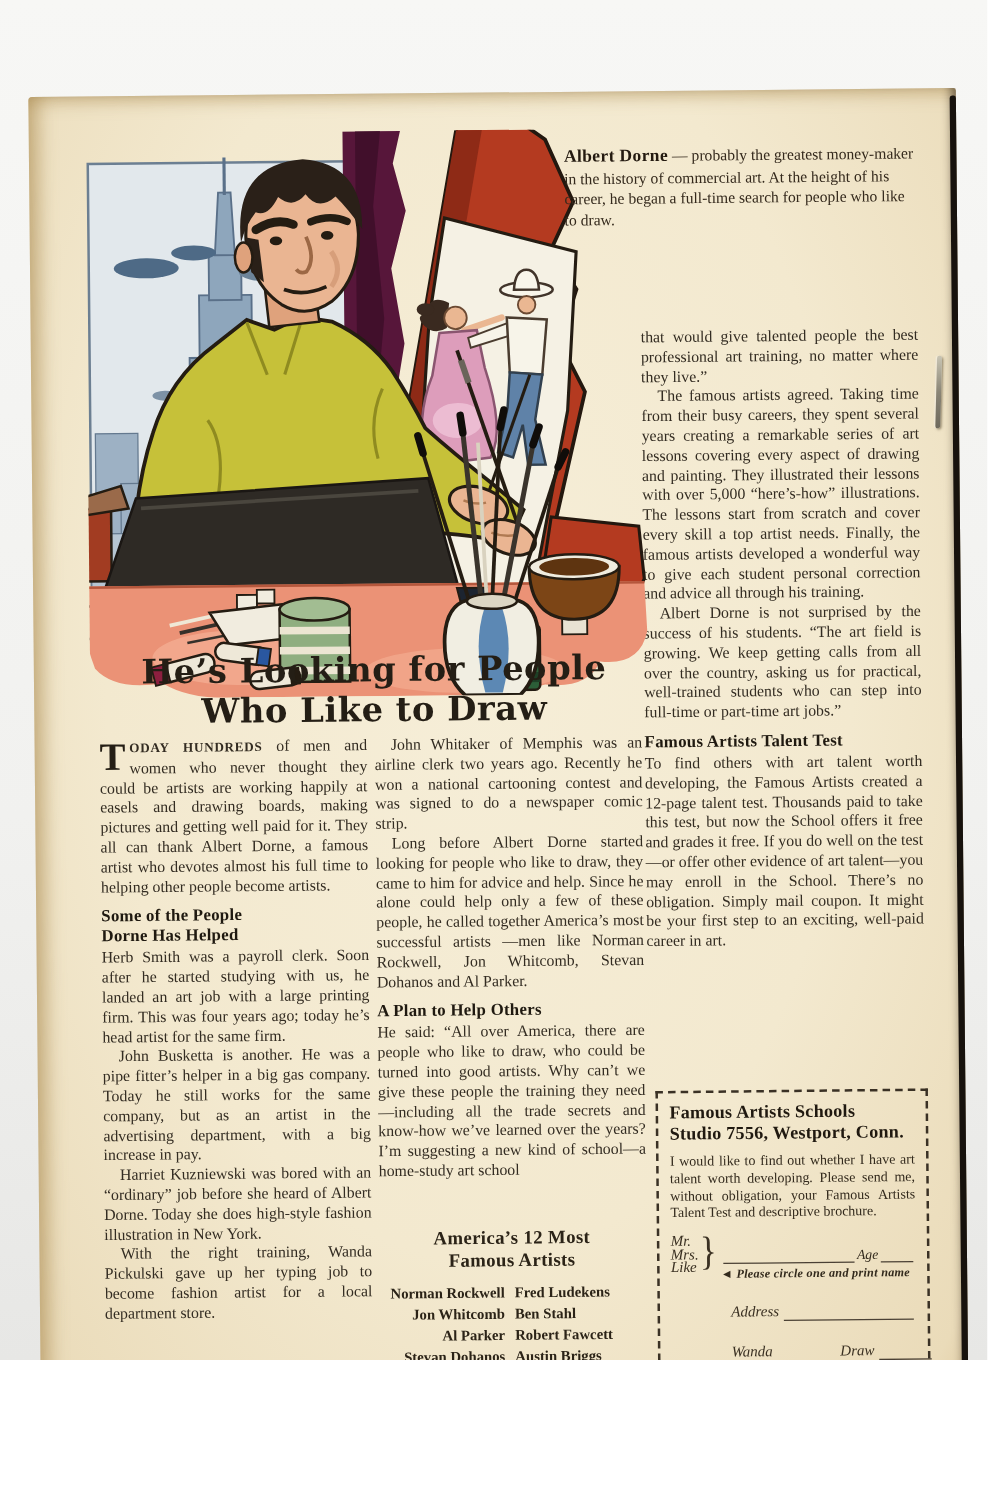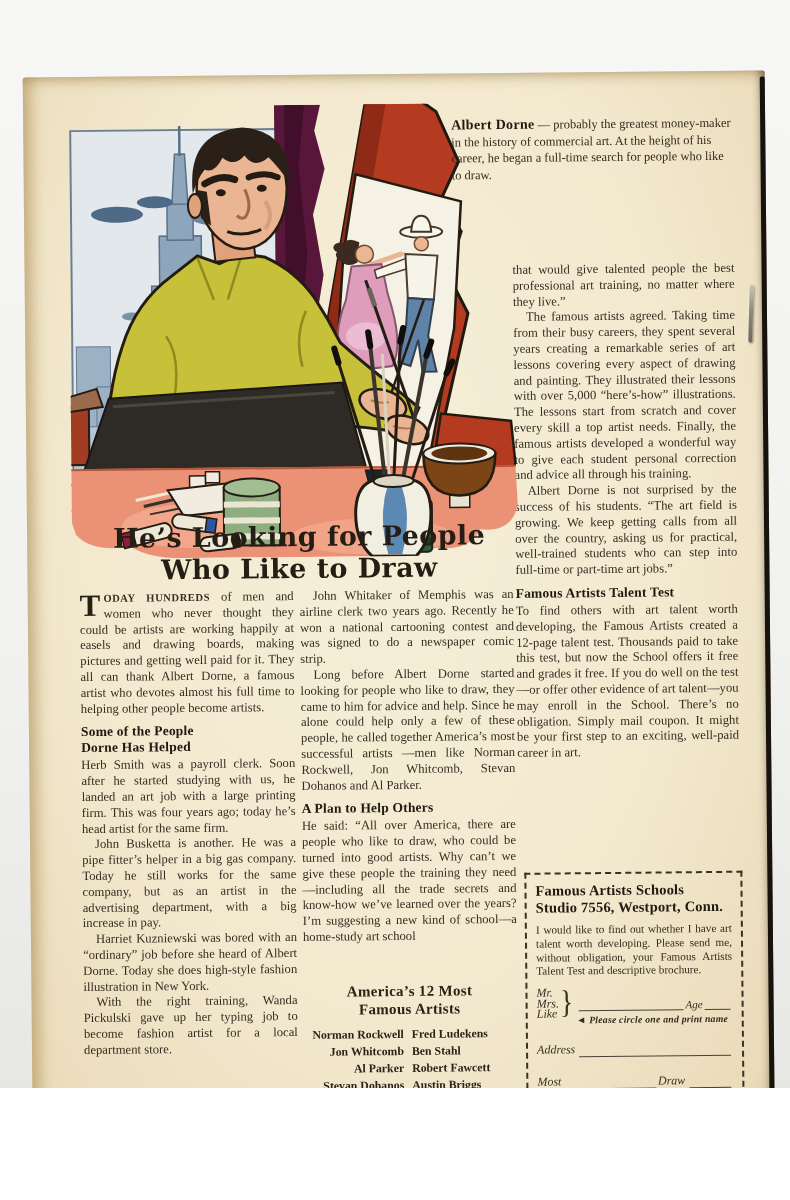--- a/index.html
+++ b/index.html
@@ -67,21 +67,21 @@
   .brace { font-size:28px; line-height:30px; font-weight:300; transform:scaleY(1.15);
            margin:0 3px 0 1px; color:#3a3022; }
   .sal-mid { flex:1; padding-top:12px; }
   .write-line { display:flex; align-items:flex-end; font-style:italic; font-size:11px; }
   .fill { flex:1; border-bottom:1.4px solid #4a4034; height:11px; margin:0 2px; }
   .fill.short { flex:0 0 26px; }
   .circle-note { font-style:italic; font-weight:bold; font-size:9.8px; margin-top:3px;
                  letter-spacing:.2px; }
   .field-row { display:flex; align-items:flex-end; font-style:italic; font-size:12px;
                margin-top:17px; color:#3a3022; }
-  .field-row .lbl { padding-right:2px; }
+  .field-row .lbl { padding-right:2px;margin-left:48px; }
 </style>
 </head>
 <body>
 
 <div class="stage">
   <div class="book">
     <div class="stack"></div>
     <div class="page">
 
       <svg class="illustration" viewBox="0 0 450 452">
@@ -321,21 +321,21 @@
               <span class="fill short"></span>
             </div>
             <div class="circle-note">◄ Please circle one and print name</div>
           </div>
         </div>
         <div class="field-row">
           <span class="lbl">Address</span>
           <span class="fill"></span>
         </div>
         <div class="field-row">
-          <span class="lbl">Most</span>
+          <span class="lbl">Wanda</span>
           <span class="fill"></span>
           <span class="lbl">Draw</span>
           <span class="fill short" style="flex:0 0 42px;"></span>
         </div>
         <div class="field-row">
           <span class="lbl">Schools</span>
           <span class="fill"></span>
           <span class="lbl">Talent</span>
           <span class="fill short" style="flex:0 0 48px;"></span>
         </div>

